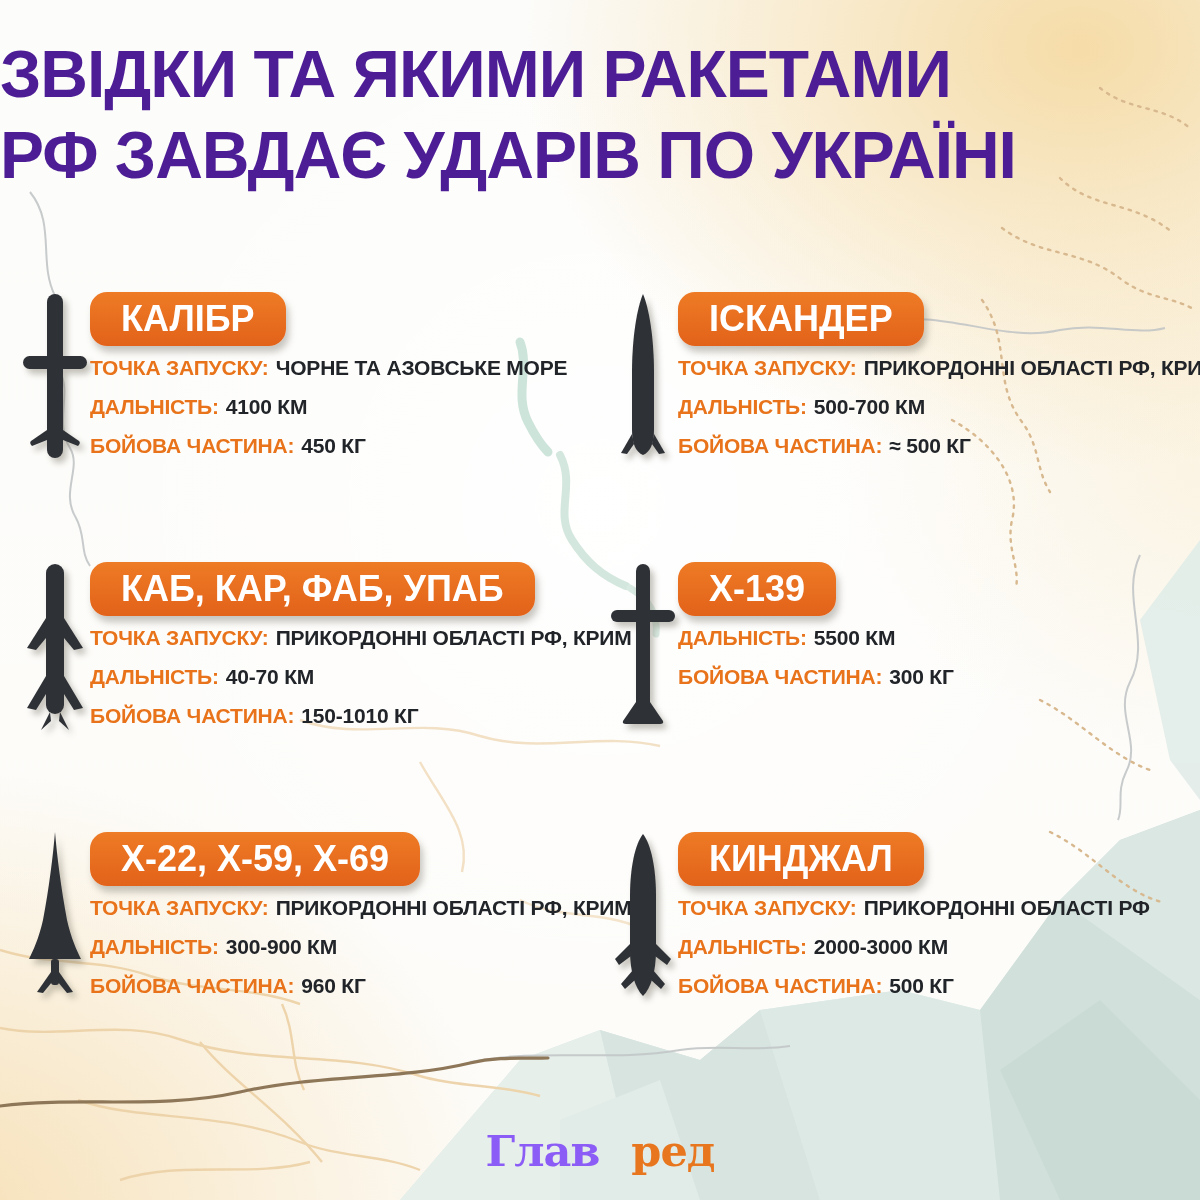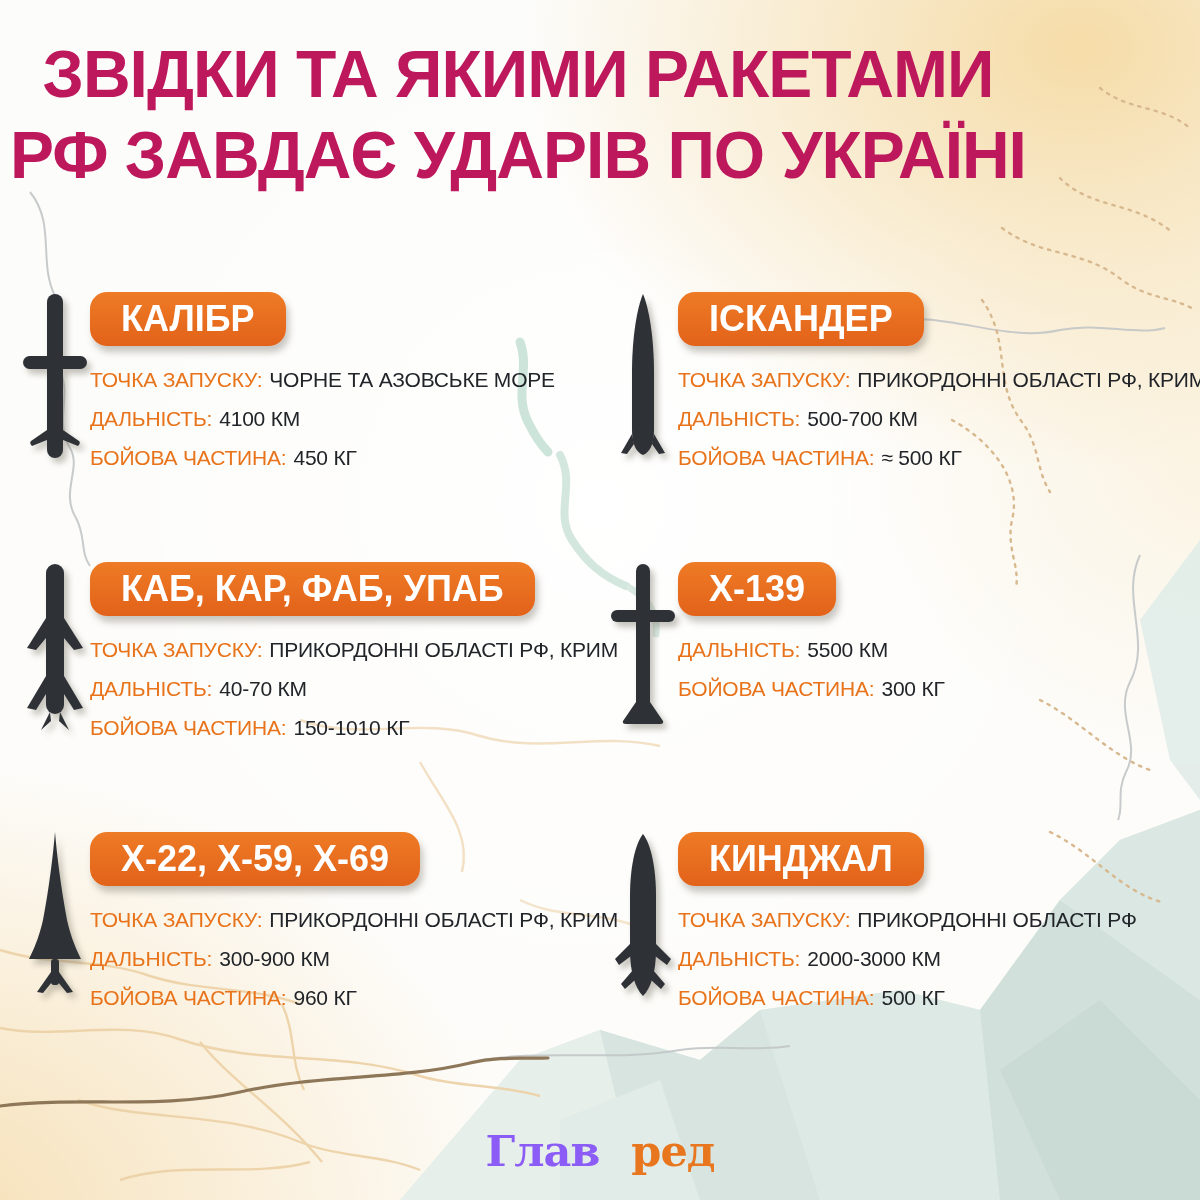--- a/index.html
+++ b/index.html
@@ -14,41 +14,41 @@
       radial-gradient(900px 680px at 90% 4%,  rgba(245,218,163,.95), rgba(245,218,163,0) 62%),
       radial-gradient(1050px 820px at -6% 102%, rgba(246,222,178,.95), rgba(246,222,178,0) 56%),
       radial-gradient(640px 520px at 102% 38%, rgba(250,236,206,.55), rgba(250,236,206,0) 60%),
       radial-gradient(760px 760px at 50% 42%, rgba(255,255,255,.95), rgba(255,255,255,0) 70%),
       linear-gradient(180deg,#FCFCFA 0%, #FDFCF9 100%);
   }
   .bg-map{position:absolute;inset:0;z-index:1;}
 
   .title{
     position:absolute;z-index:3;left:0;top:34px;width:1036px;
-    text-align:center;color:#be185d;font-weight:bold;
+    color:#4c1d95;font-weight:bold;
     font-size:66px;line-height:81px;letter-spacing:-1px;
     text-transform:uppercase;
   }
 
   .card{position:absolute;z-index:3;width:586px;height:230px;}
   .card.col0{left:22px;}  .card.col1{left:610px;}
   .card.row0{top:292px;}  .card.row1{top:562px;}  .card.row2{top:832px;}
 
   .micon{position:absolute;left:0;top:0;width:66px;height:176px;display:block;}
   .micon svg{filter:drop-shadow(4px 5px 3px rgba(125,120,105,.45));}
 
   .content{position:absolute;left:68px;top:0;}
   .badge{
     display:inline-block;background:linear-gradient(180deg,#EE7B25 0%,#E2621A 100%);
     color:#FFFFFF;font-weight:bold;font-size:36px;line-height:54px;height:54px;
     padding:0 31px;border-radius:17px;letter-spacing:0;
     box-shadow:3px 6px 7px rgba(110,105,92,.38);
-    margin-bottom:22px;white-space:nowrap;
-  }
-  .row{font-size:21px;line-height:24px;font-weight:normal;margin-bottom:15px;white-space:nowrap;letter-spacing:-0.2px;}
+    margin-bottom:10px;white-space:nowrap;
+  }
+  .row{font-size:21px;line-height:24px;font-weight:bold;margin-bottom:15px;white-space:nowrap;letter-spacing:-0.2px;}
   .row .label{color:#E8731A;margin-right:7px;}
   .row .value{color:#212428;}
 
   .footer-logo{
     position:absolute;z-index:3;left:0;top:1126px;width:1200px;text-align:center;
     font-family:"DejaVu Serif", serif;font-weight:bold;font-size:43px;letter-spacing:-1px;
   }
   .footer-logo .dark{color:#8b5cf6;}
   .footer-logo .accent{color:#E8761E;margin-left:32px;}
 </style>

